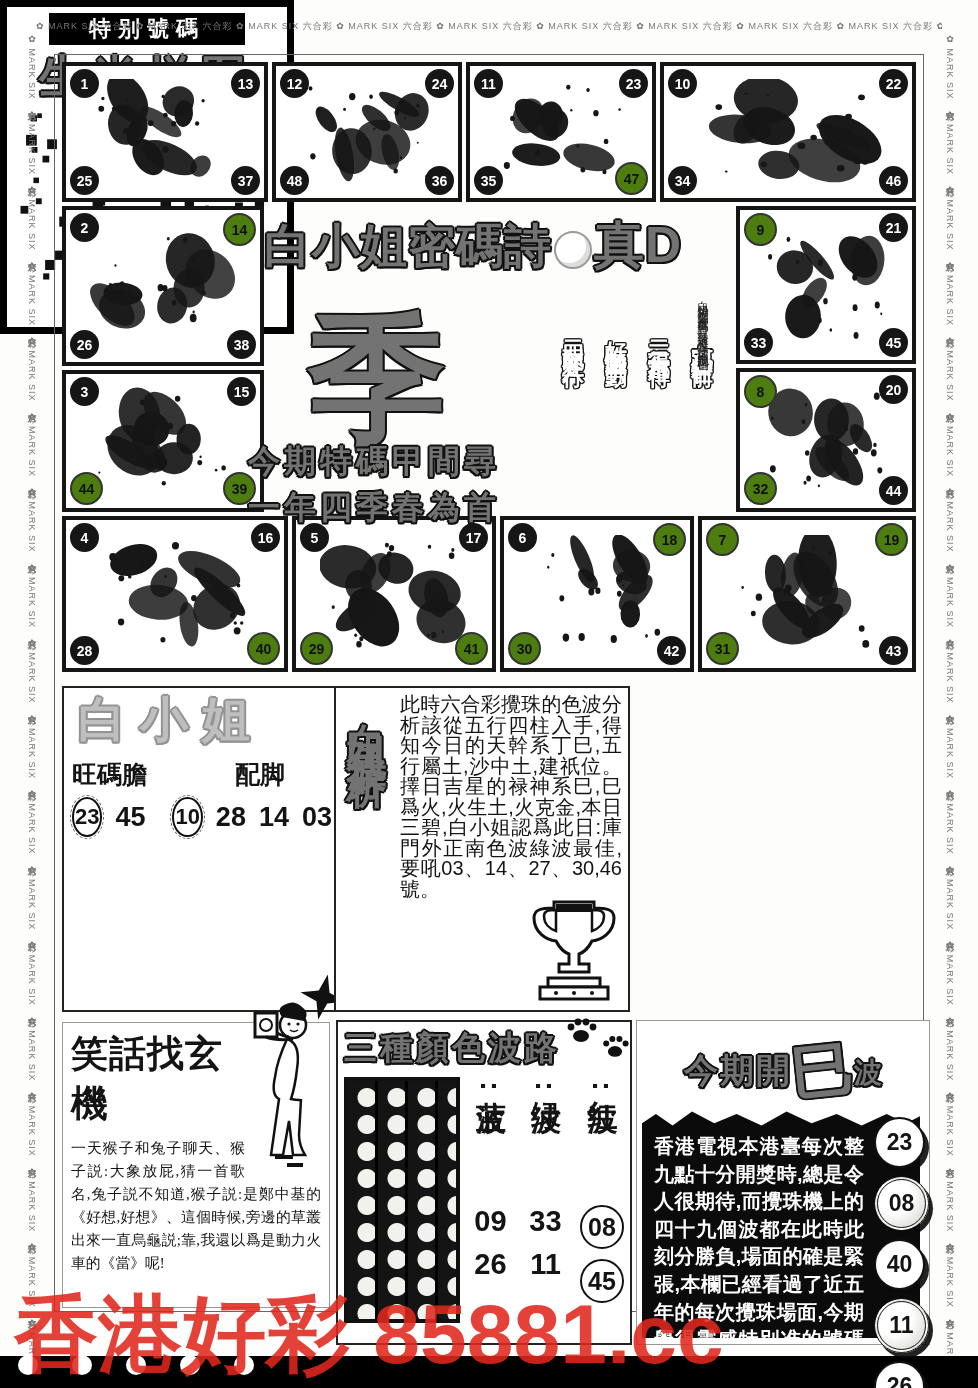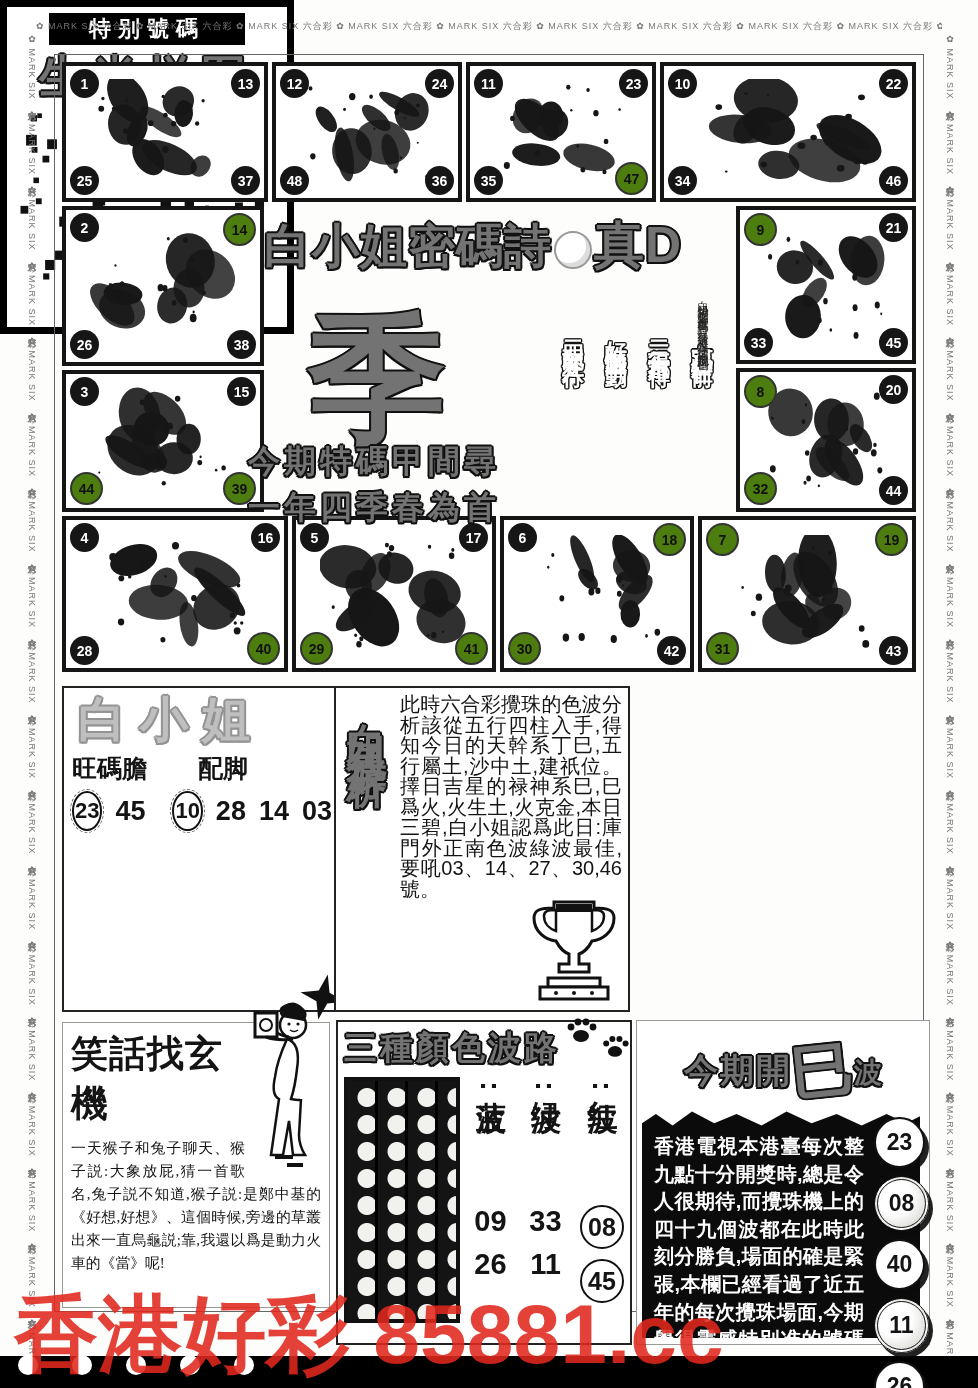--- a/index.html
+++ b/index.html
@@ -44,21 +44,21 @@
               font-size:11px;line-height:17px;letter-spacing:2px;color:#222;
               font-family:"Liberation Serif","DejaVu Serif",serif;}
   
   .mbox{position:absolute;background:#fff;border:2px solid #222;box-sizing:border-box;}
   .tips-box{left:62px;top:686px;width:280px;height:326px;padding:6px 8px;}
   .tips-header{position:relative;height:56px;}
   .tips-header .bg{position:absolute;left:6px;top:-6px;font-size:48px;font-weight:900;letter-spacing:14px;
                    opacity:.45;}
   .tips-header .fg{position:absolute;left:0;top:10px;font-size:39px;font-weight:900;letter-spacing:1px;}
   .tips-body{font-size:14.6px;line-height:20px;text-align:justify;margin-top:4px;}
-  .tips-labels{display:flex;gap:51px;font-size:25px;font-weight:900;margin-top:2px;}
+  .tips-labels{display:flex;gap:88px;font-size:25px;font-weight:900;margin-top:8px;}
   .numrow{display:flex;align-items:center;gap:13px;font-size:27px;font-weight:bold;margin-top:6px;}
   .circ{width:36px;height:36px;border:2px solid #111;border-radius:50%;display:inline-flex;
         align-items:center;justify-content:center;outline:1px dashed #666;outline-offset:1px;font-size:22px;}
   .star4{position:absolute;right:-6px;bottom:-10px;width:46px;height:46px;background:#111;transform:rotate(12deg);
          clip-path:polygon(50% 0,62% 38%,100% 50%,62% 62%,50% 100%,38% 62%,0 50%,38% 38%);}
   .wave-box{left:334px;top:686px;width:296px;height:326px;padding:6px;}
   .wave-title{position:absolute;left:4px;top:4px;writing-mode:vertical-rl;font-size:40px;font-weight:900;
               letter-spacing:9px;}
   .wave-body{margin-left:58px;font-size:20px;line-height:20.5px;text-align:justify;}
   .trophy{position:absolute;right:6px;bottom:4px;}

